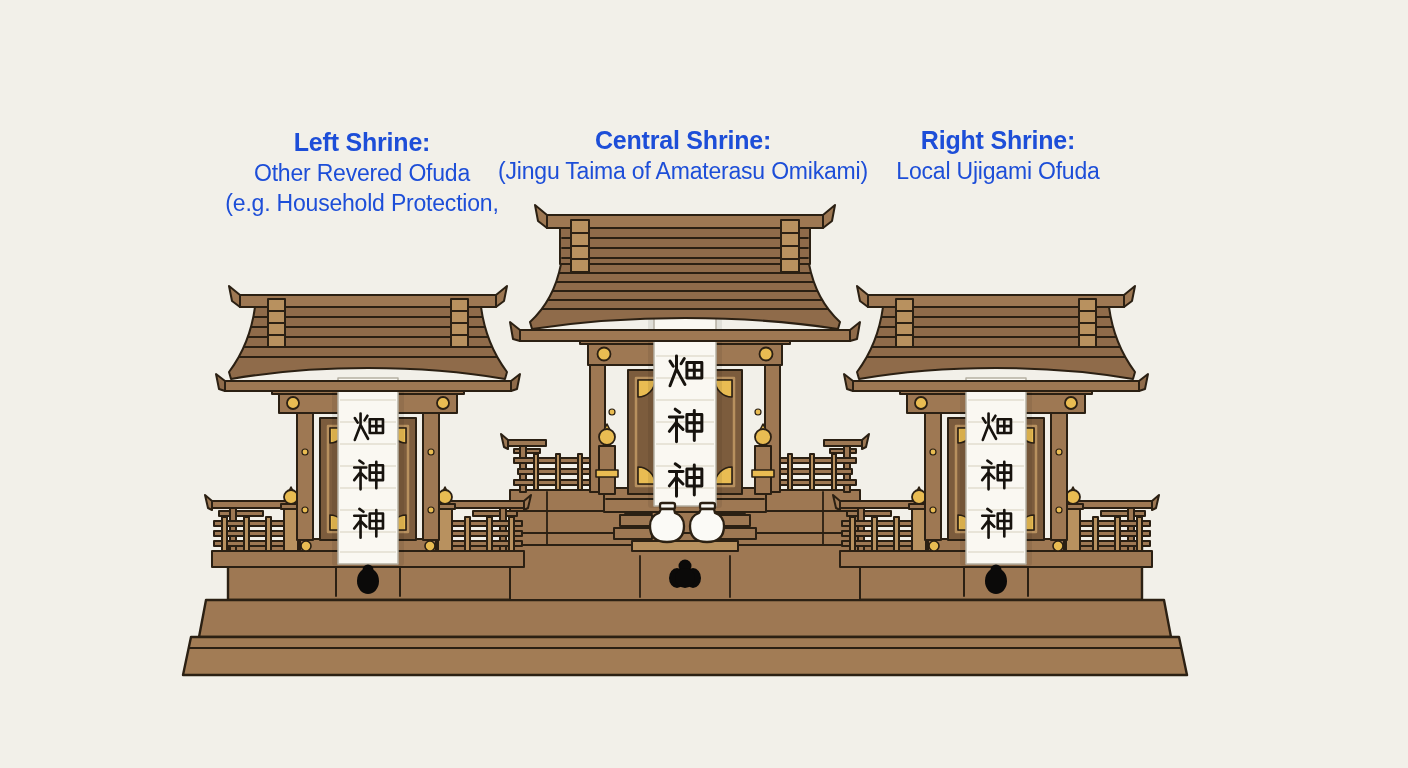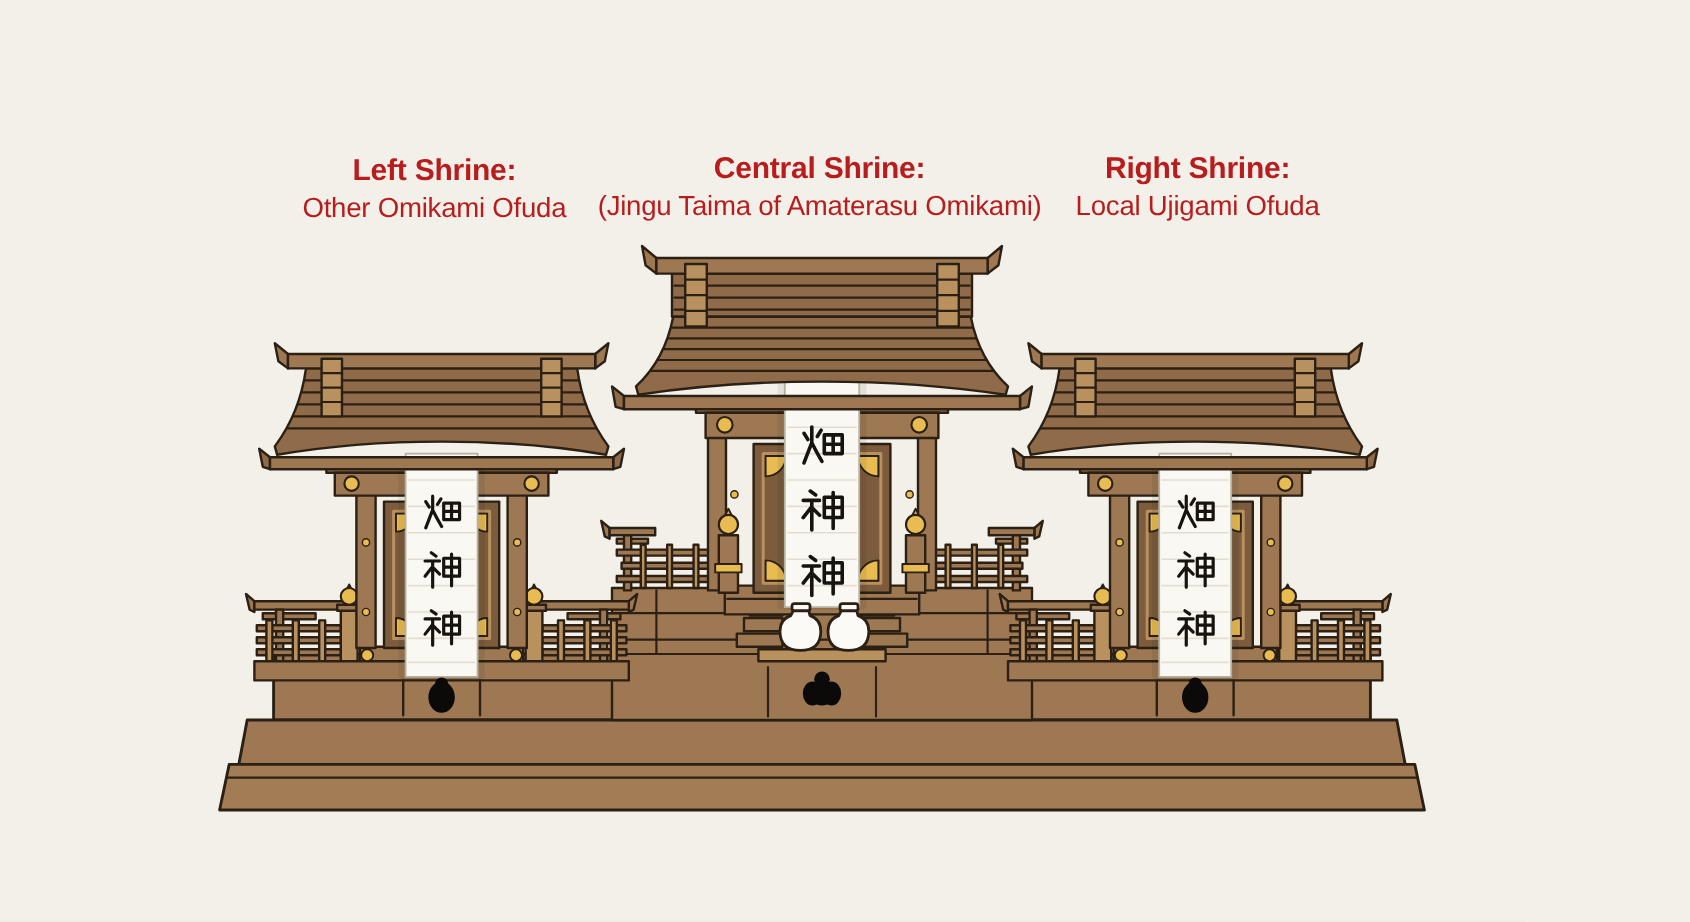--- a/index.html
+++ b/index.html
@@ -2,21 +2,21 @@
 <html><head>
 <meta charset="utf-8">
 <style>
   html,body{margin:0;padding:0;background:#e8e6df;}
   .stage{
     position:relative;width:1408px;height:768px;overflow:hidden;
     background:#f2f0e9;
     font-family:"Liberation Sans",sans-serif;
   }
   .stage svg{position:absolute;left:0;top:0;}
-  .lbl{position:absolute;text-align:center;color:#b91c1c;width:440px;}
+  .lbl{position:absolute;text-align:center;color:#1d4ed8;width:440px;}
   .lbl .t{font-weight:700;font-size:25px;line-height:31px;letter-spacing:-0.2px;}
   .lbl .l{font-weight:400;font-size:23px;line-height:30px;letter-spacing:-0.2px;}
   .kanji{stroke:#17130e;stroke-width:2.3;fill:none;stroke-linecap:round;stroke-linejoin:round;}
   .paperline{stroke:#e2ddd0;stroke-width:1.3;}
   .ofuda-data{fill:transparent;font-size:18px;}
 </style>
 </head>
 <body>
 
 <div class="stage">
@@ -298,21 +298,22 @@
       <use href="#kanji-col" transform="translate(980.5,410) scale(1.15)"></use>
     </g>
 
     <text class="ofuda-data" x="340" y="430">畑神神</text>
     <text class="ofuda-data" x="656" y="372">畑神神</text>
     <text class="ofuda-data" x="968" y="430">畑神神</text>
   </svg>
 
   <div class="lbl" style="left:142px;top:127px;">
     <div class="t">Left Shrine:</div>
-    <div class="l">Other Omikami Ofuda</div>
+    <div class="l">Other Revered Ofuda</div>
+    <div class="l">(e.g. Household Protection,</div>
   </div>
 
   <div class="lbl" style="left:463px;top:125px;">
     <div class="t">Central Shrine:</div>
     <div class="l">(Jingu Taima of Amaterasu Omikami)</div>
   </div>
 
   <div class="lbl" style="left:778px;top:125px;">
     <div class="t">Right Shrine:</div>
     <div class="l">Local Ujigami Ofuda</div>

